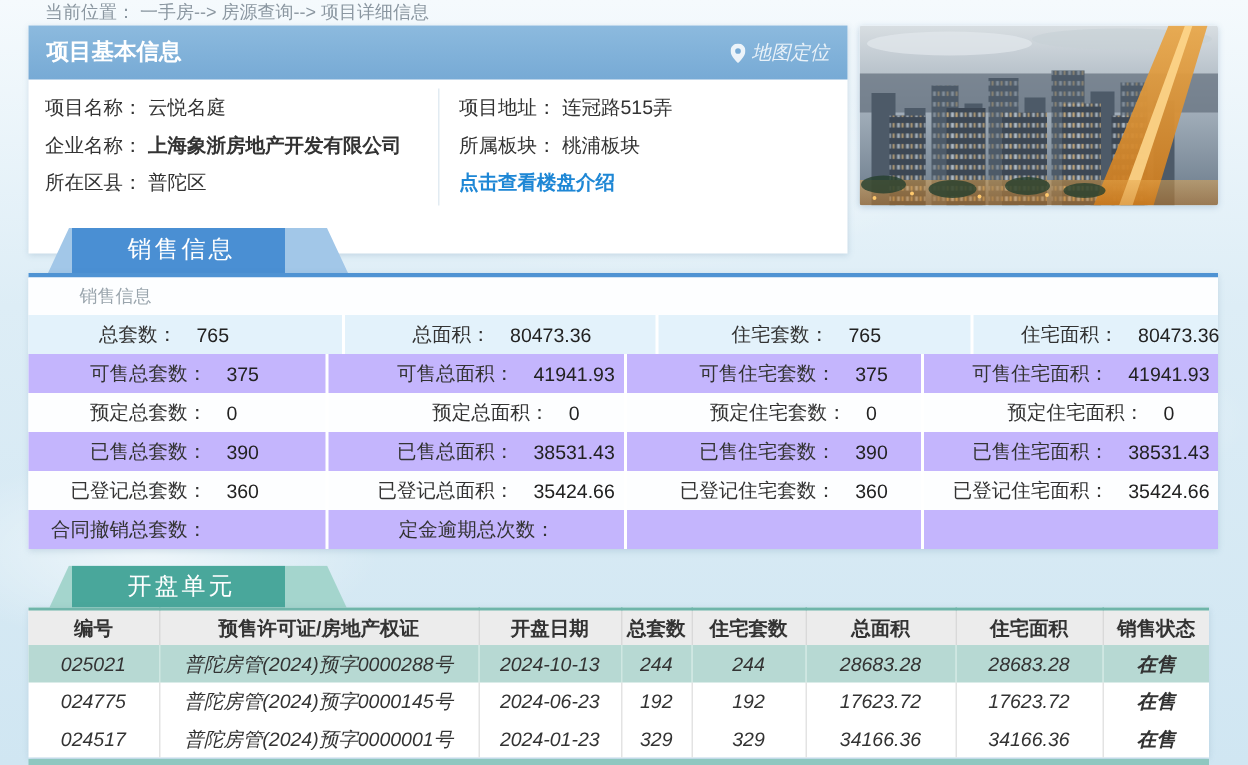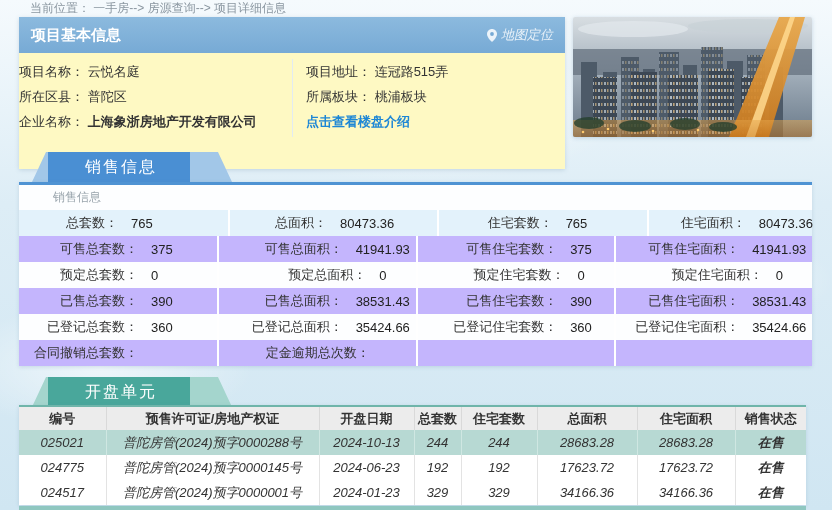--- a/index.html
+++ b/index.html
@@ -14,30 +14,30 @@
       radial-gradient(ellipse 300px 100px at 50% 22%, rgba(255,255,255,.7), transparent 70%),
       linear-gradient(180deg,#f5fafd 0%, #ddedf6 40%, #d0e6f2 100%);
   }
   .page { position:relative; width:832px; height:510px; }
 
   
   .breadcrumb { position:absolute; left:30px; top:1px; font-size:12px; color:#8a96a0; line-height:14px; }
 
   
   .proj-panel { position:absolute; left:19px; top:17px; width:546px; height:152px;
-    background:#fef9c3; box-shadow:0 1px 4px rgba(90,130,165,.25); }
+    background:#ffffff; box-shadow:0 1px 4px rgba(90,130,165,.25); }
   .proj-header { height:36px; line-height:36px; padding:0 12px;
     background:linear-gradient(180deg,#8cbade,#77aad5);
     color:#fff; font-size:15px; font-weight:bold; display:flex; justify-content:space-between; align-items:center; }
   .map-link { display:flex; align-items:center; gap:4px; font-size:13px; font-weight:normal;
     color:rgba(255,255,255,.82); cursor:pointer; text-decoration:none;font-style:italic; }
   .proj-body { display:flex; height:84px; padding-top:6px; }
   .proj-col { width:273px; }
   .proj-col + .proj-col { border-left:1px solid #e2ebf2; }
-  .pfield { height:25px; line-height:25px; font-size:13px; white-space:nowrap; }
+  .pfield { height:25px; line-height:25px; font-size:13px; padding-left:11px; white-space:nowrap; }
   .proj-col + .proj-col .pfield { padding-left:13px; }
   .pfield .lab { color:#333; }
   .pfield .val { color:#333; }
   .blue-link { color:#1e87d5; font-weight:bold; cursor:pointer; text-decoration:none; }
 
   
   .photo { position:absolute; left:573px; top:17px; width:239px; height:120px;
     border-radius:2px; overflow:hidden; box-shadow:0 1px 4px rgba(90,130,165,.3); }
   .photo svg { display:block; }
 
@@ -93,26 +93,26 @@
         <span>地图定位</span>
       </a>
     </div>
     <div class="proj-body">
       <div class="proj-col">
         <div class="pfield">
           <span class="lab">项目名称：</span>
           <span class="val">云悦名庭</span>
         </div>
         <div class="pfield">
+          <span class="lab">企业名称：</span>
+          <a class="val blue-link">上海象浙房地产开发有限公司</a>
+        </div>
+        <div class="pfield">
           <span class="lab">所在区县：</span>
           <span class="val">普陀区</span>
-        </div>
-        <div class="pfield">
-          <span class="lab">企业名称：</span>
-          <a class="val blue-link">上海象浙房地产开发有限公司</a>
         </div>
       </div>
       <div class="proj-col">
         <div class="pfield">
           <span class="lab">项目地址：</span>
           <span class="val">连冠路515弄</span>
         </div>
         <div class="pfield">
           <span class="lab">所属板块：</span>
           <span class="val">桃浦板块</span>

